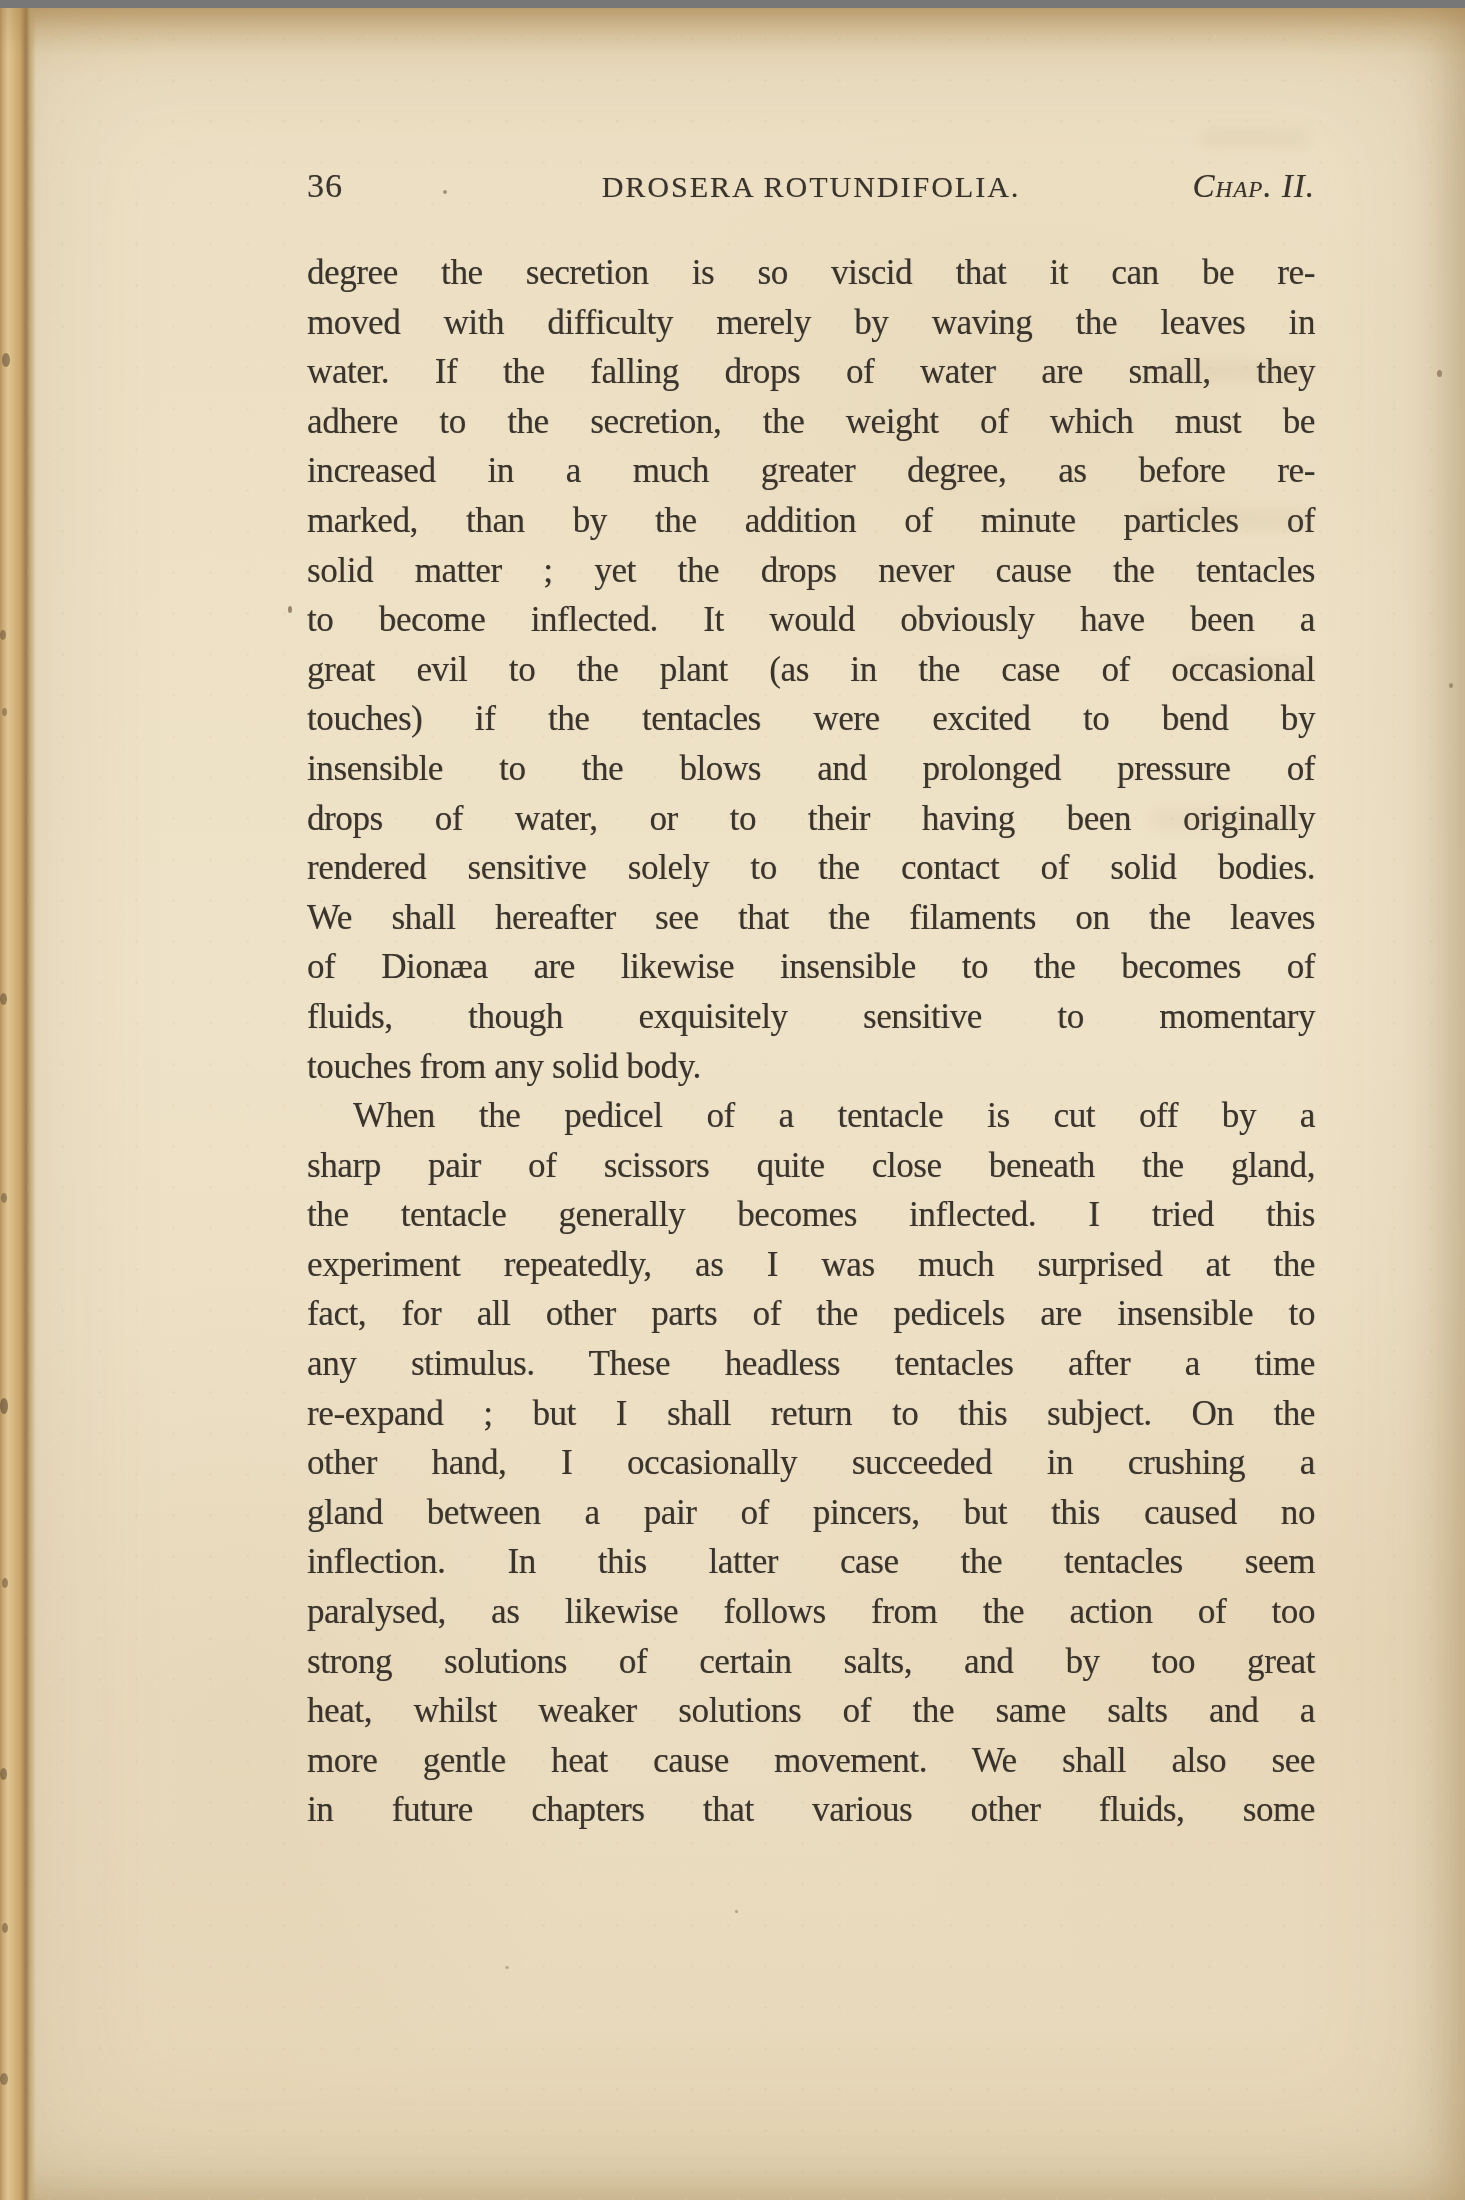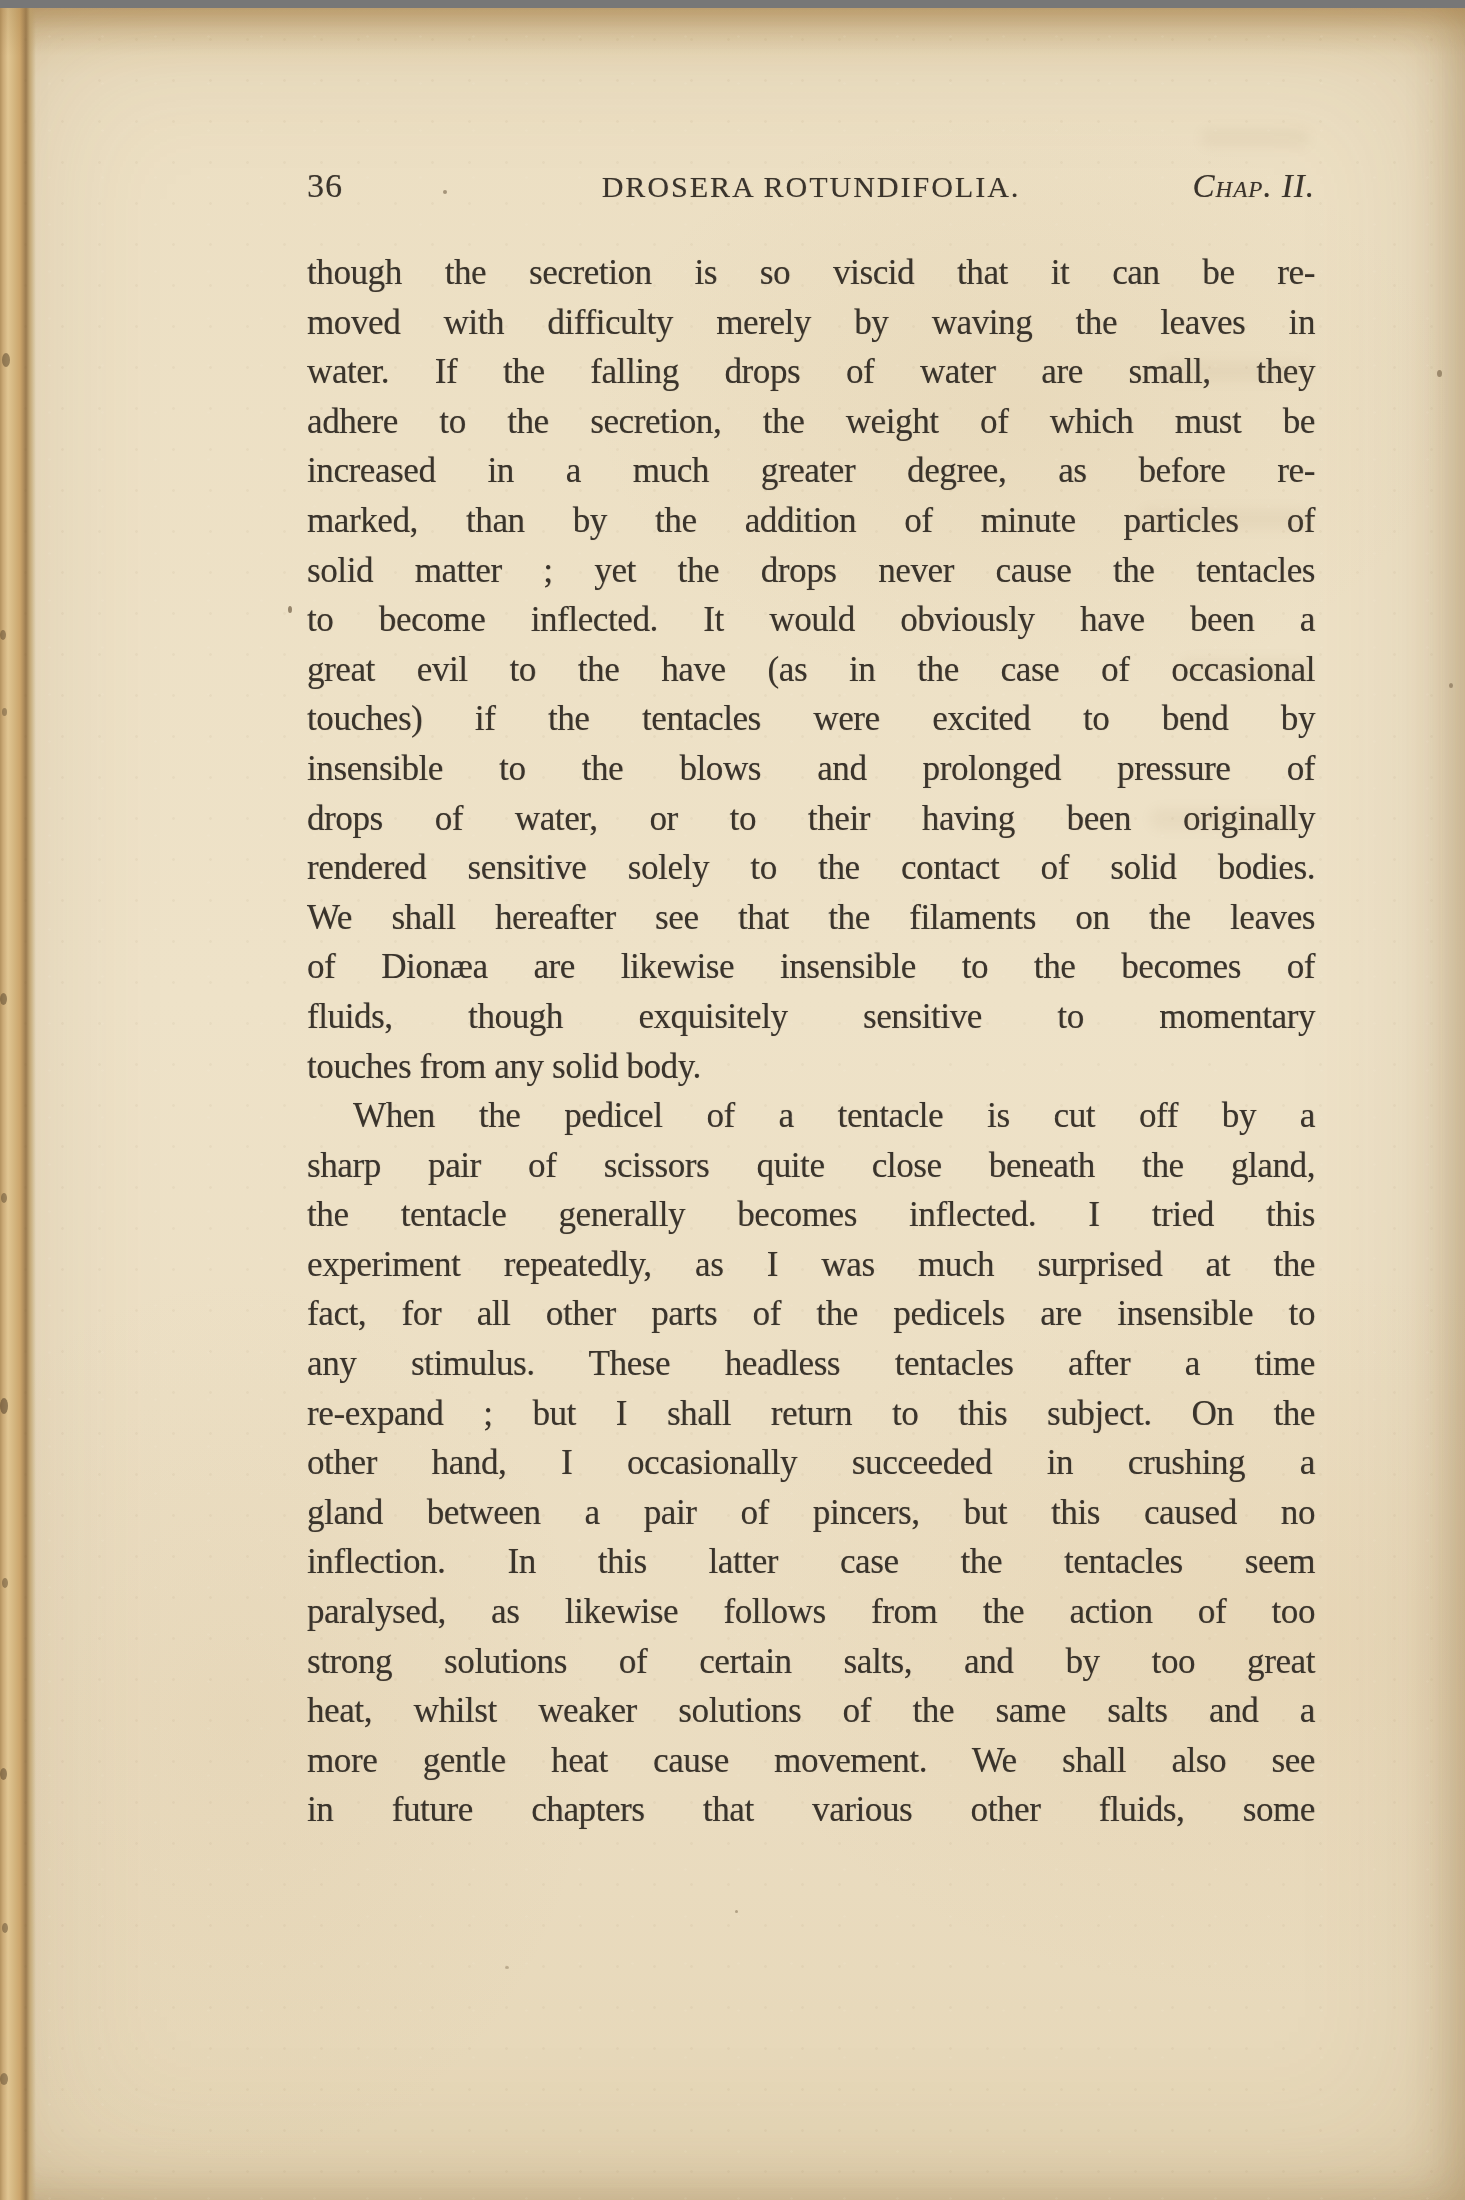--- a/index.html
+++ b/index.html
@@ -72,29 +72,29 @@
   <div class="binding"></div>
   <div class="top-shade"></div>
 
   <header class="running-head">
     <span class="page-number">36</span>
     <span class="running-title">DROSERA ROTUNDIFOLIA.</span>
     <span class="chapter-label">Chap. II.</span>
   </header>
 
   <main class="body-text">
-      <div class="line">though the secretion is so viscid that it can be re-</div>
+      <div class="line">degree the secretion is so viscid that it can be re-</div>
       <div class="line">moved with difficulty merely by waving the leaves in</div>
       <div class="line">water.  If the falling drops of water are small, they</div>
       <div class="line">adhere to the secretion, the weight of which must be</div>
       <div class="line">increased in a much greater degree, as before re-</div>
       <div class="line">marked, than by the addition of minute particles of</div>
       <div class="line">solid matter ; yet the drops never cause the tentacles</div>
       <div class="line">to become inflected.  It would obviously have been a</div>
-      <div class="line">great evil to the have (as in the case of occasional</div>
+      <div class="line">great evil to the plant (as in the case of occasional</div>
       <div class="line">touches) if the tentacles were excited to bend by</div>
       <div class="line">insensible to the blows and prolonged pressure of</div>
       <div class="line">drops of water, or to their having been originally</div>
       <div class="line">rendered sensitive solely to the contact of solid bodies.</div>
       <div class="line">We shall hereafter see that the filaments on the leaves</div>
       <div class="line">of Dionæa are likewise insensible to the becomes of</div>
       <div class="line">fluids, though exquisitely sensitive to momentary</div>
       <div class="line flush">touches from any solid body.</div>
       <div class="line indent">When the pedicel of a tentacle is cut off by a</div>
       <div class="line">sharp pair of scissors quite close beneath the gland,</div>

